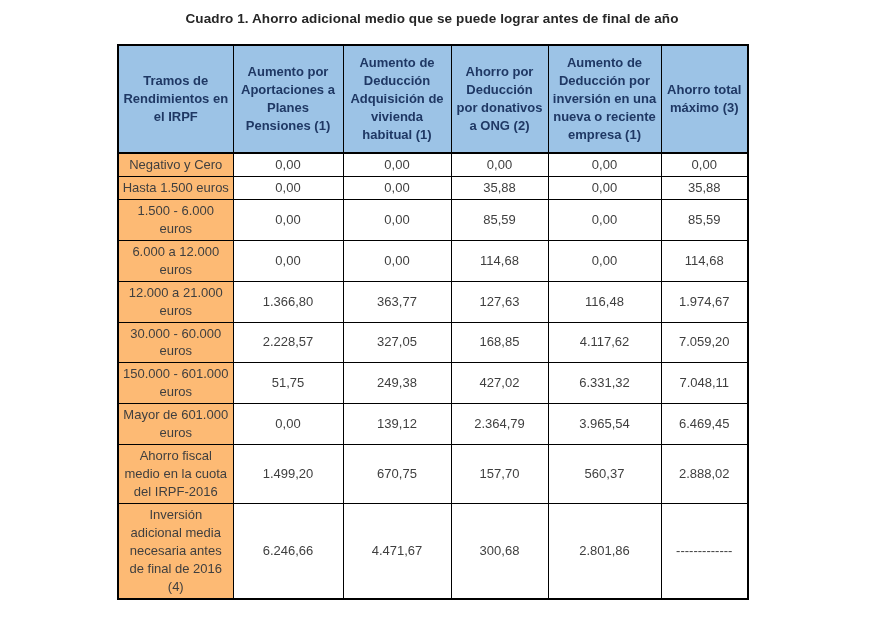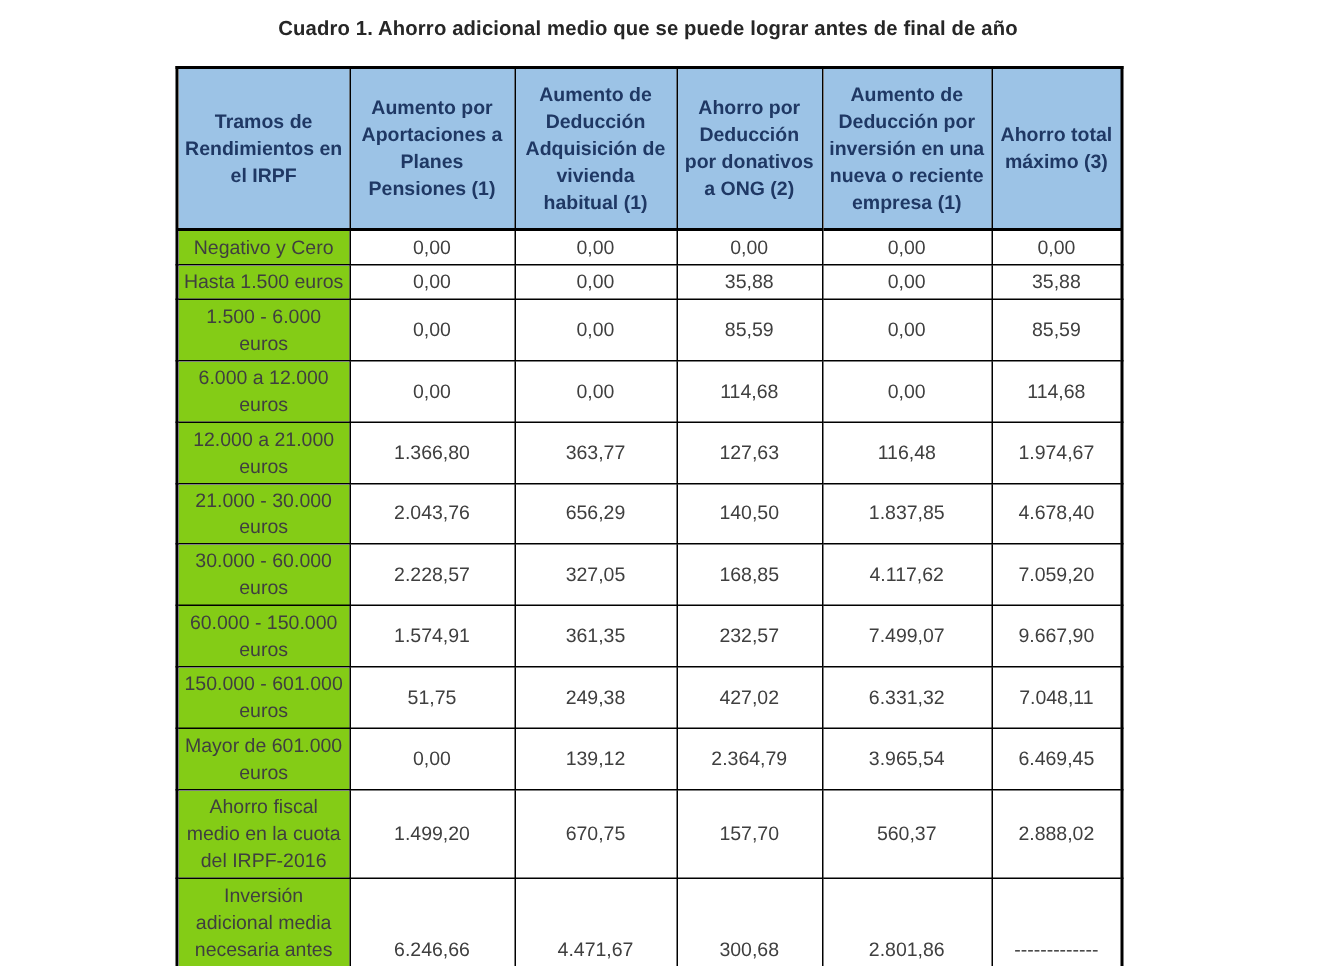--- a/index.html
+++ b/index.html
@@ -53,21 +53,21 @@
     background: #9CC3E6;
     color: #1F3864;
     font-weight: bold;
     height: 108px;
     border-bottom: 2px solid #000000;
     padding: 2px 4px;
   }
   table.savings tbody th.row-label {
     font-weight: normal;
     color: #3f3f3f;
-    background: #84cc16;
+    background: #fdba74;
   }
   table.savings tbody td {
     color: #3f3f3f;
     background: #ffffff;
     margin-top: 44px;
   }
   
   col.c0 { width: 115px; }
   col.c1 { width: 110px; }
   col.c2 { width: 108px; }
@@ -141,42 +141,26 @@
         </tr>
         <tr class="rows-2">
           <th class="row-label">12.000 a 21.000 euros</th>
           <td>1.366,80</td>
           <td>363,77</td>
           <td>127,63</td>
           <td>116,48</td>
           <td>1.974,67</td>
         </tr>
         <tr class="rows-2">
-          <th class="row-label">21.000 - 30.000 euros</th>
-          <td>2.043,76</td>
-          <td>656,29</td>
-          <td>140,50</td>
-          <td>1.837,85</td>
-          <td>4.678,40</td>
-        </tr>
-        <tr class="rows-2">
           <th class="row-label">30.000 - 60.000 euros</th>
           <td>2.228,57</td>
           <td>327,05</td>
           <td>168,85</td>
           <td>4.117,62</td>
           <td>7.059,20</td>
-        </tr>
-        <tr class="rows-2">
-          <th class="row-label">60.000 - 150.000 euros</th>
-          <td>1.574,91</td>
-          <td>361,35</td>
-          <td>232,57</td>
-          <td>7.499,07</td>
-          <td>9.667,90</td>
         </tr>
         <tr class="rows-2">
           <th class="row-label">150.000 - 601.000 euros</th>
           <td>51,75</td>
           <td>249,38</td>
           <td>427,02</td>
           <td>6.331,32</td>
           <td>7.048,11</td>
         </tr>
         <tr class="rows-2">

